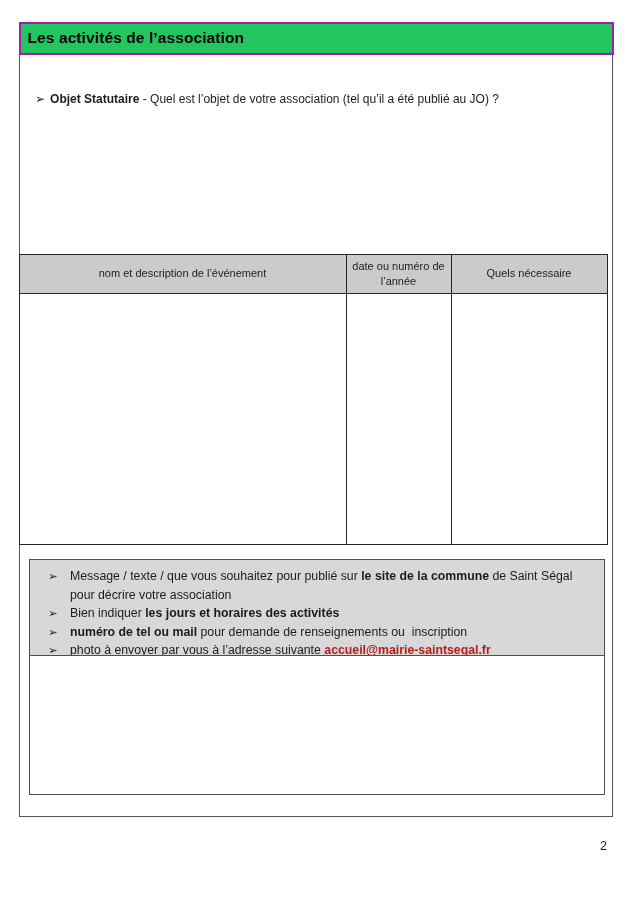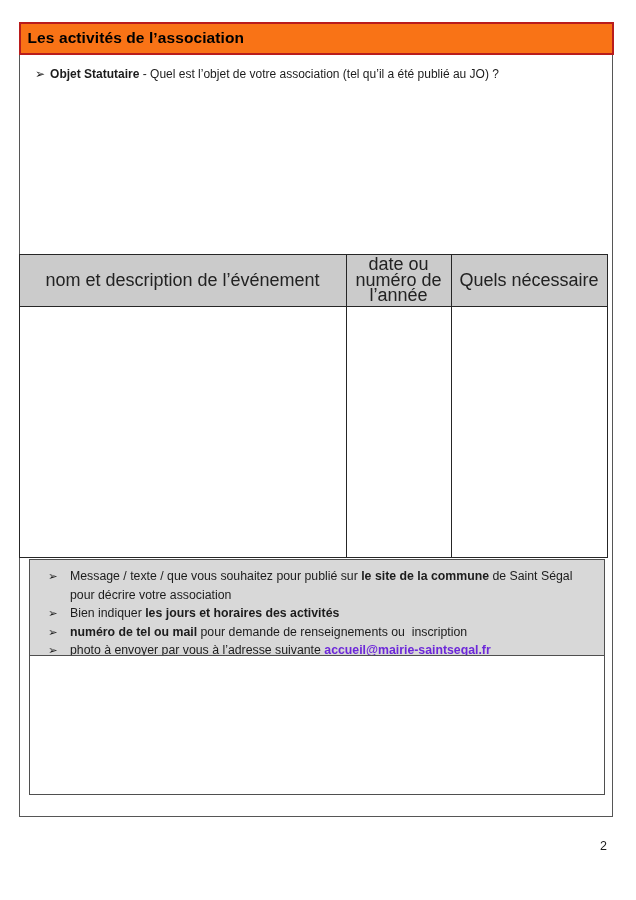--- a/index.html
+++ b/index.html
@@ -22,64 +22,65 @@
     height: 795px;
     border: 1.5px solid #565656;
     background: #ffffff;
   }
   .title-bar {
     position: absolute;
     top: -1.5px;
     left: -1.5px;
     right: -1.5px;
     height: 33px;
-    background: #f97316;
-    border: 2px solid #b91c1c;
+    background: #22c55e;
+    border: 2px solid #a21caf;
     display: flex;
     align-items: center;
     padding-left: 7px;
   }
   .title-bar .title-text {
     font-weight: bold;
     font-size: 15.5px;
     color: #000000;
     letter-spacing: 0.1px;
   }
   .question-area {
     position: absolute;
     top: 31.5px;
     left: 0;
     right: 0;
     height: 200px;
   }
   .qpara {
-    padding: 10px 8px 0 2px;
+    padding: 19px 8px 0 2px;
     font-size: 12px;
     line-height: 19px;
     white-space: pre-wrap;
+    margin-top: 16px;
   }
   .qline1 { display: block; padding-left: 13px; }
   .qline2 { display: block; }
   .mk { margin-right: 5px; }
   .q2 {
     position: absolute;
     top: 213px;
     left: 20px;
     font-size: 12.3px;
     white-space: pre-wrap;
   }
   .q2 .mk { margin-right: 12px; }
   .ptable {
     position: absolute;
     top: 231px;
     left: -1.5px;
     width: 588px;
     border-collapse: collapse;
     table-layout: fixed;
-    font-size: 18px;
+    font-size: 11px;
   }
   .ptable th, .ptable td {
     border: 1.6px solid #262626;
     font-weight: normal;
   }
   .ptable thead th {
     background: #cbcbcb;
     height: 39px;
     text-align: center;
     vertical-align: middle;
@@ -176,21 +177,21 @@
       <div class="brow">
         <span class="mk2">➢</span>
         <span class="btxt"><span>Bien indiquer </span><span class="b">les jours et horaires des activités</span></span>
       </div>
       <div class="brow">
         <span class="mk2">➢</span>
         <span class="btxt"><span class="b">numéro de tel ou mail</span><span> pour demande de renseignements ou  inscription</span></span>
       </div>
       <div class="brow">
         <span class="mk2">➢</span>
-        <span class="btxt"><span>photo à envoyer par vous à l’adresse suivante </span><span class="b" style="color: #6d28d9;">accueil@mairie-saintsegal.fr</span></span>
+        <span class="btxt"><span>photo à envoyer par vous à l’adresse suivante </span><span class="b" style="color: #b91c1c;">accueil@mairie-saintsegal.fr</span></span>
       </div>
     </div>
 
     <div class="answer-box"></div>
   </div>
 
   <div class="page-number">2</div>
 </div>
 
 </body></html>

